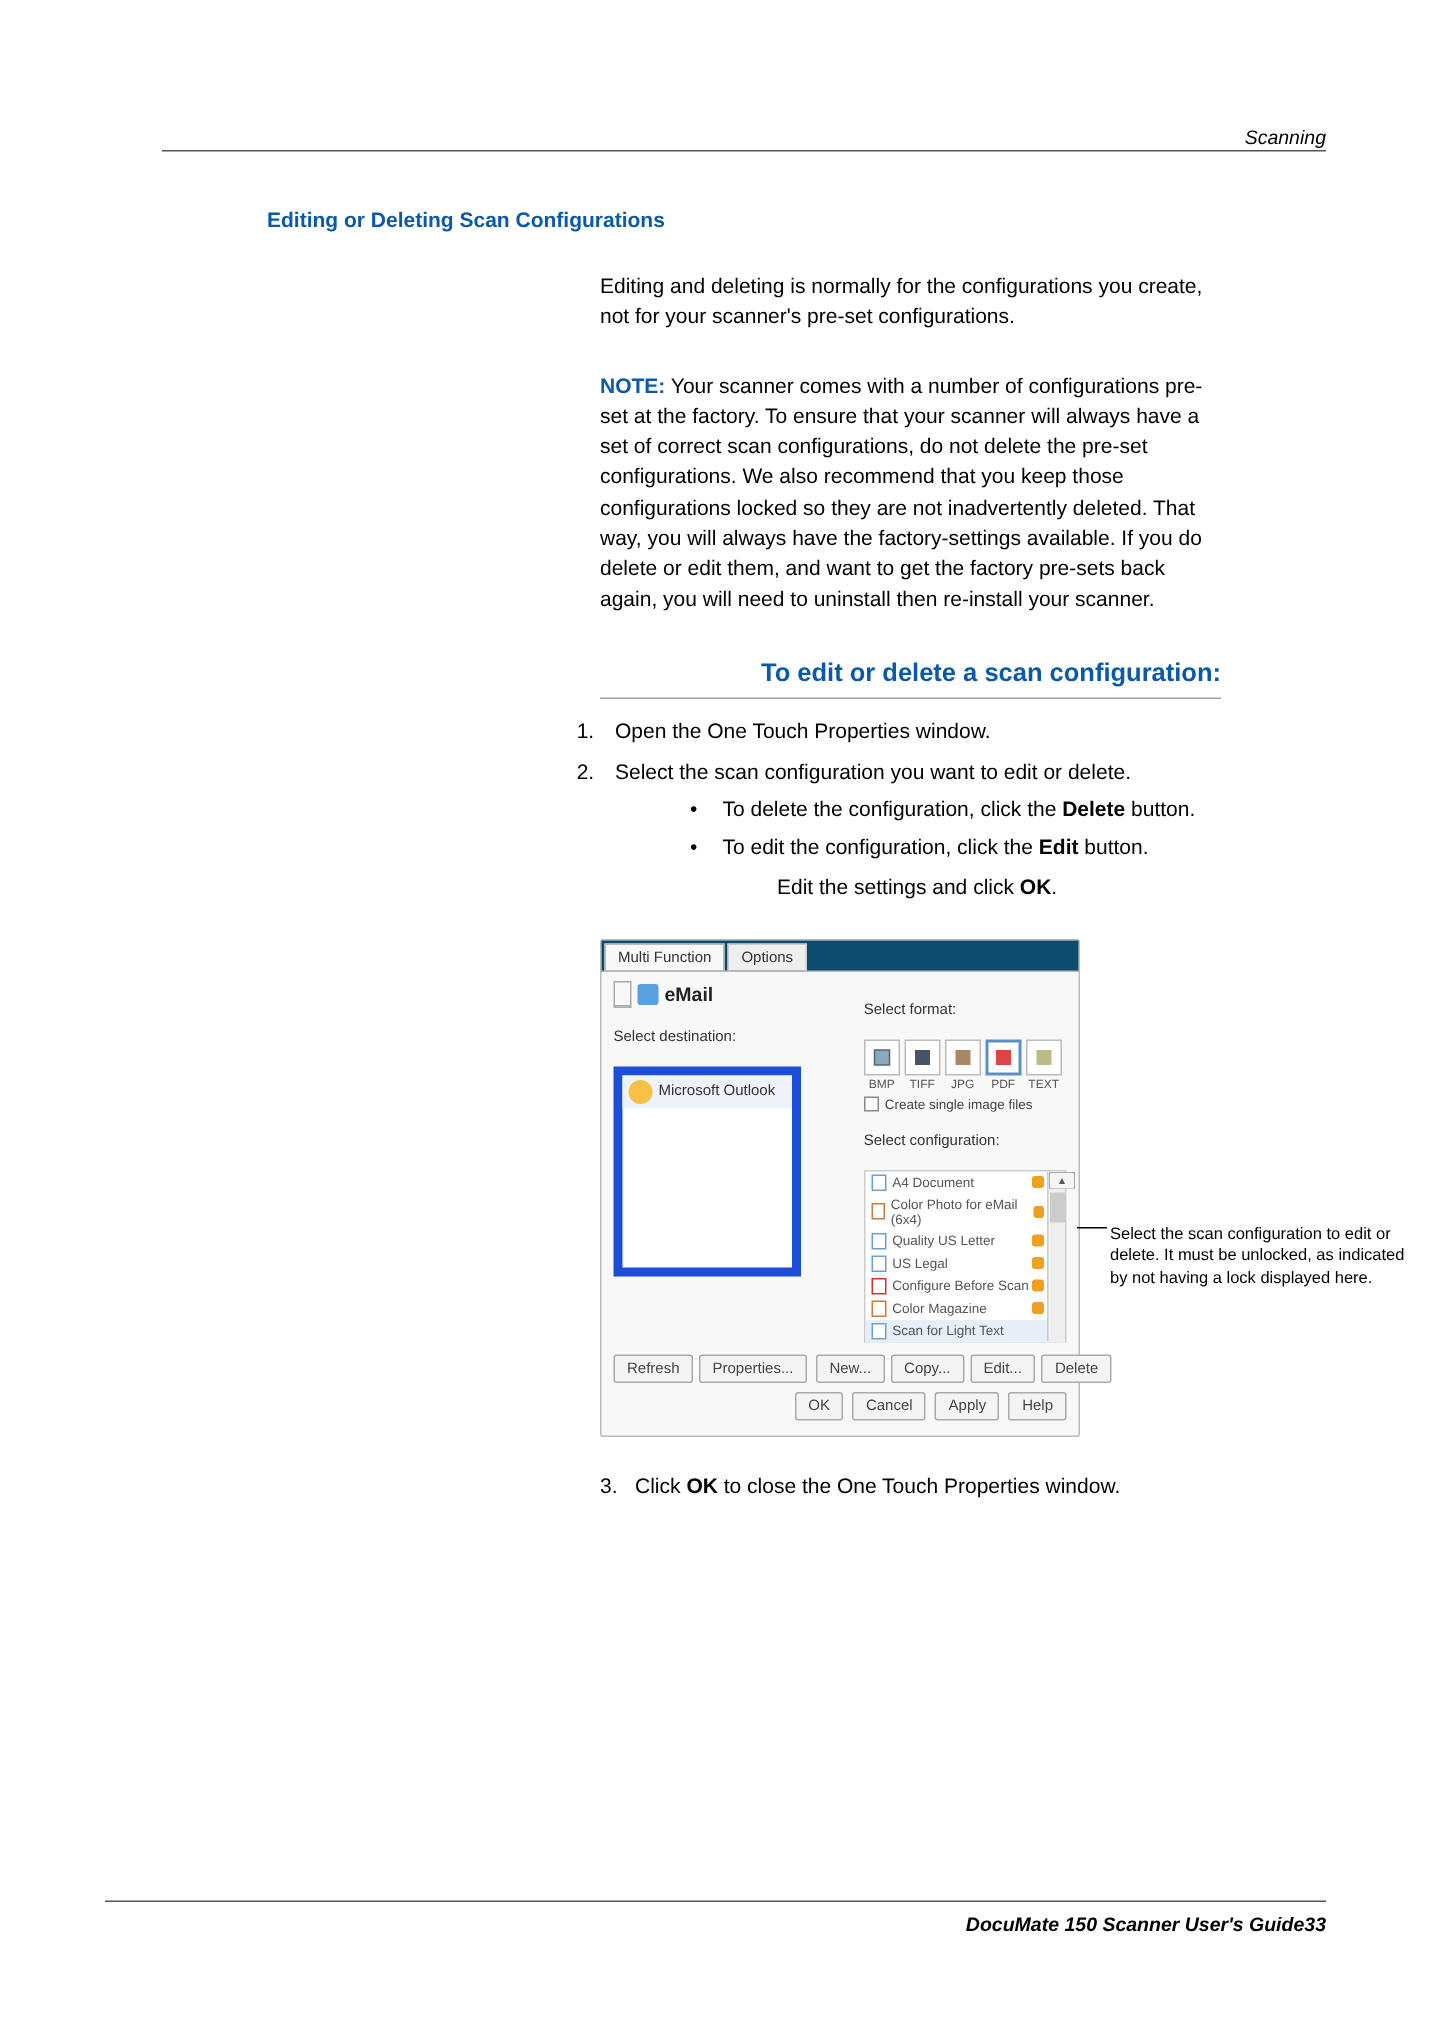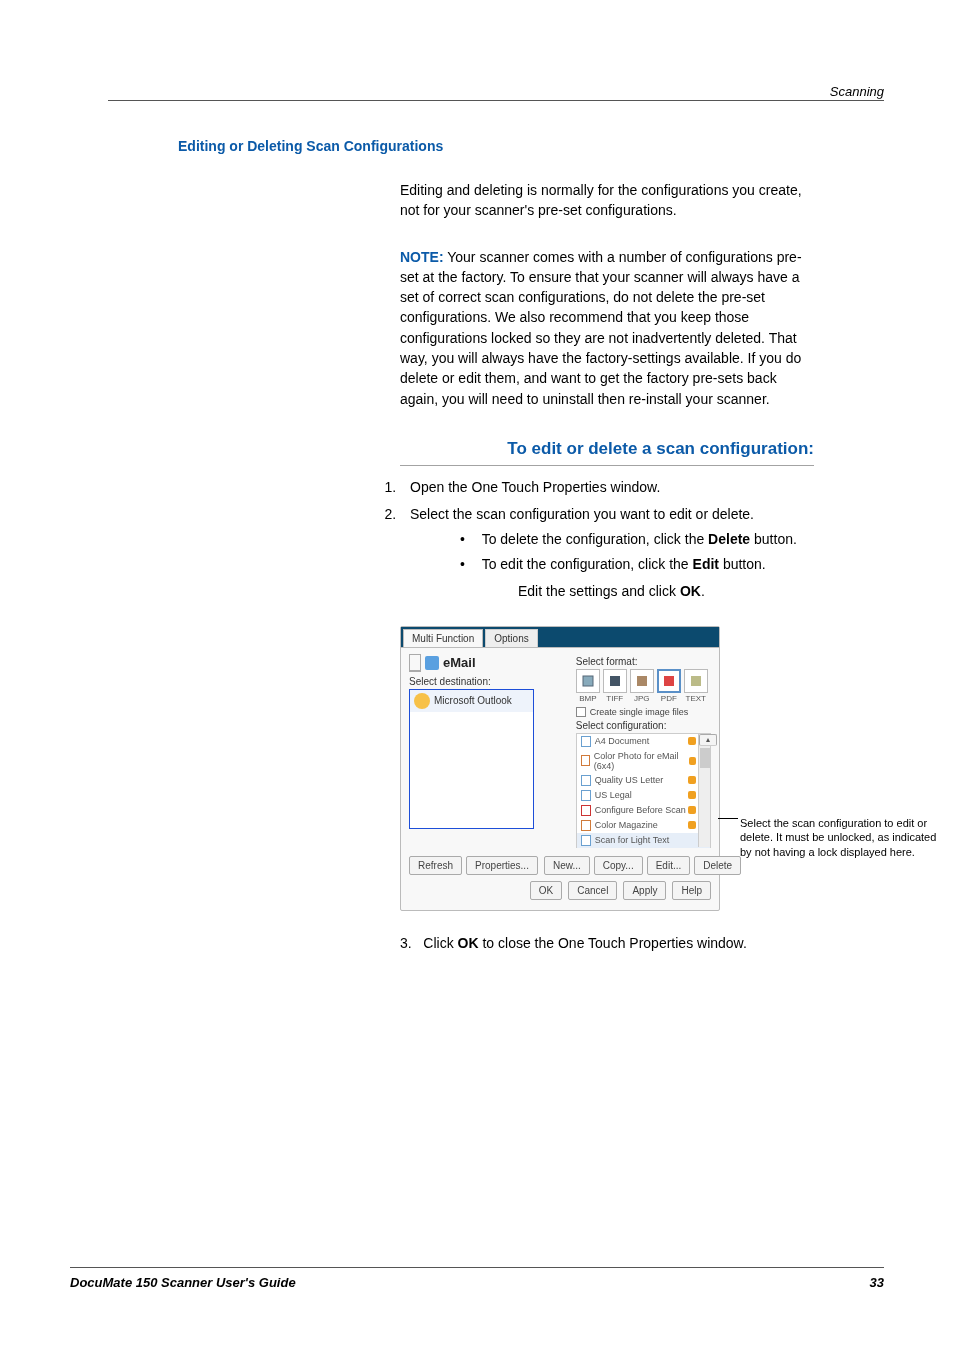--- a/index.html
+++ b/index.html
@@ -25,22 +25,22 @@
   .tab.inactive { background: #eee; border-color: #ccc; }
   .dlg-body { padding: 6px 8px 10px 8px; }
   .upper-row { display: flex; gap: 42px; }
   .left-col { width: 48%; }
   .right-col { width: 52%; }
   .email-row { display:flex; align-items:center; gap:4px; margin-bottom:4px; }
   .spinner { width:12px; height:18px; border:1px solid #aaa; display:flex; flex-direction:column; }
   .spinner .sp { flex:1; border-bottom:1px solid #aaa; }
   .email-icon { width:14px; height:14px; background:#5aa0e0; display:inline-block; border-radius:2px; }
   .email-label { font-weight:bold; font-size:13px; color:#222; }
-  .sel-label { font-size:10px; color:#333; margin:2px 0; }
-  .dest-list { border:1px solid #1d4ed8; height:140px; background:#fff; }
+  .sel-label { font-size:10px; color:#333; margin:14px 0; }
+  .dest-list { border:6px solid #1d4ed8; height:140px; background:#fff; }
   .dest-item { display:flex; align-items:center; gap:4px; padding:3px 4px; background:#eef3fb; }
   .outlook-icon { width:16px; height:16px; background:#f7c148; border-radius:8px; display:inline-block; }
   .format-icons { display:flex; gap:3px; margin:2px 0 4px 0; }
   .fi { display:flex; flex-direction:column; align-items:center; }
   .fi .box { width:24px; height:24px; border:1px solid #bbb; background:#fff; display:flex; align-items:center; justify-content:center; }
   .fi .box.sel { border:2px solid #5a90c8; }
   .fi .lab { font-size:8px; color:#555; margin-top:1px; }
   .chk-row { display:flex; align-items:center; gap:4px; font-size:9px; color:#444; margin-bottom:3px; }
   .chk { width:10px; height:10px; border:1px solid #888; background:#fff; }
   .cfg-list { border:1px solid #ccc; height:115px; background:#fff; position:relative; }
@@ -53,21 +53,21 @@
   .page-icon.color { border-color:#d07a3a; }
   .lock { width:8px; height:8px; background:#f0a020; border-radius:2px; display:inline-block; }
   .cfg-item.sel { background:#e6eef8; }
   .button-row { display:flex; justify-content:space-between; margin-top:8px; gap:6px; }
   .button-row .grp { display:flex; gap:4px; }
   .btn { padding:3px 8px; border:1px solid #aaa; background:#f4f4f4; font-size:10px; border-radius:2px; color:#444; }
   .bottom-row { display:flex; justify-content:flex-end; gap:6px; margin-top:6px; }
   .callout { position:absolute; left: 340px; top: 190px; width: 200px; font-size: 11px; line-height:1.3; color:#000; }
   .callout-line { position:absolute; left:318px; top:192px; width:20px; height:1px; border-top:1px solid #000; }
   .step3 { margin-left: 330px; margin-right: 70px; font-size:14px; margin-top: 24px; }
-  .footer { position:absolute; bottom: 60px; left:70px; right:70px; display:flex; justify-content:space-between; font-style:italic; font-weight:bold; font-size:13px; }
+  .footer { position:absolute; bottom: 60px; left:70px; right:70px; display:flex; justify-content:flex-end; font-style:italic; font-weight:bold; font-size:13px; }
   .footer-line { position:absolute; bottom: 82px; left:70px; right:70px; border-top:1px solid #555; }
   b { font-weight:bold; }
 </style>
 </head>
 <body>
 <div class="page">
 
 <div class="header-right">Scanning</div>
 <div class="hr-top"></div>
 

